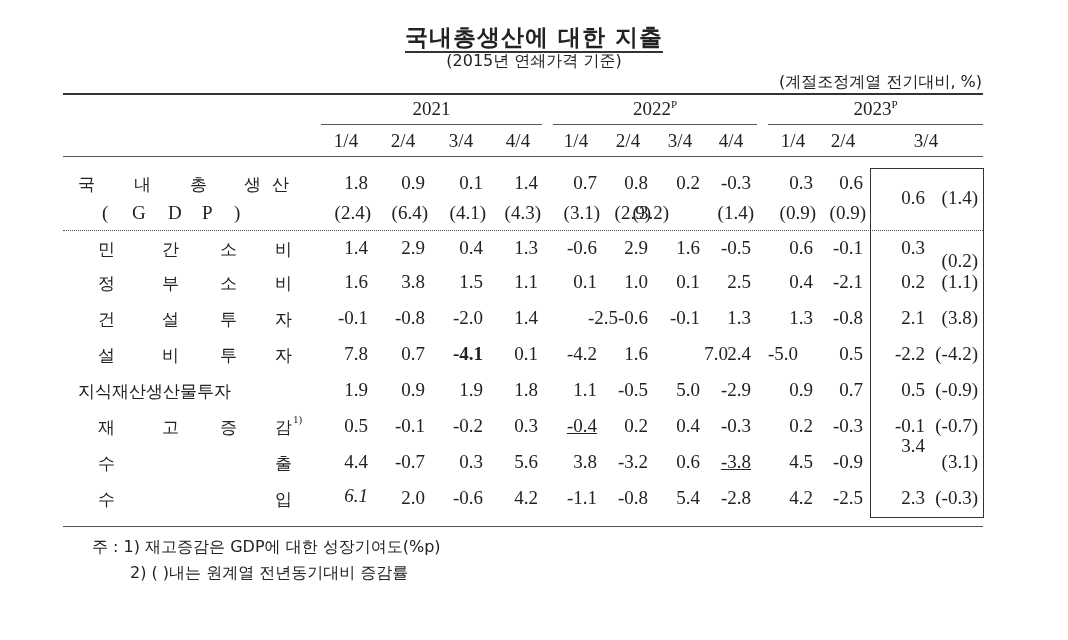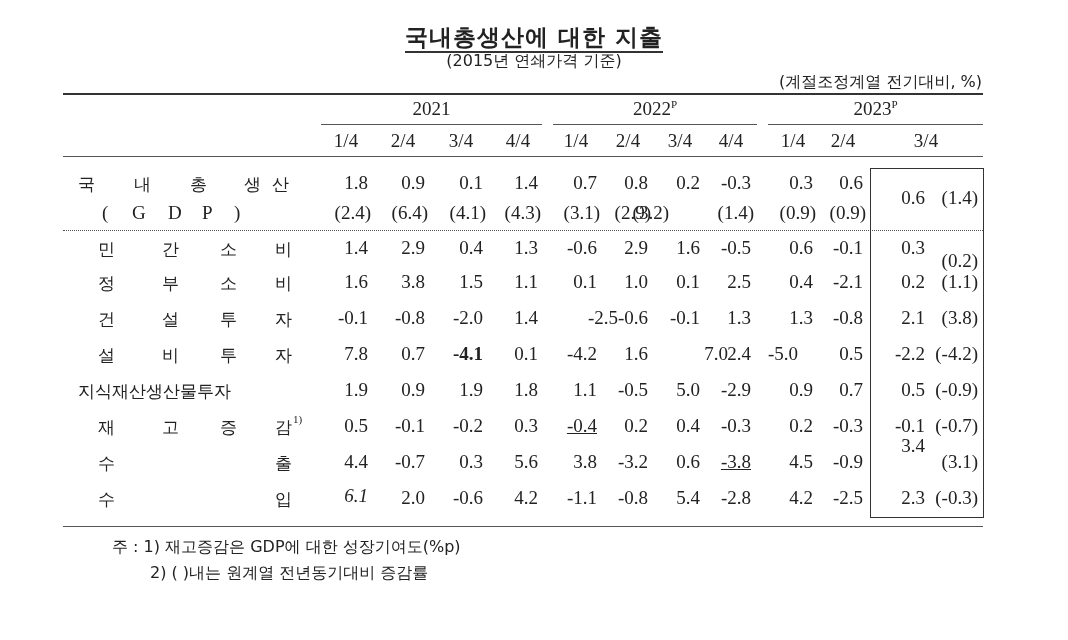--- a/index.html
+++ b/index.html
@@ -14,21 +14,21 @@
   .unit { right:86px; top:72px; font-size:16px; font-family:"DejaVu Sans", sans-serif; }
   .hline { position:absolute; height:0; border-top:2px solid #333; }
   .hline.thin { border-top:1.5px solid #555; }
   .hline.dot { border-top:1px dotted #555; }
   .num { font-family:"Liberation Serif", serif; font-size:19px; text-align:right; width:60px; }
   .year { font-family:"Liberation Serif", serif; font-size:19px; text-align:center; }
   .year sup { font-size:11px; vertical-align:7px; }
   .q { font-family:"Liberation Serif", serif; font-size:19px; text-align:center; width:56px; }
   .lbl { font-family:"DejaVu Sans", sans-serif; font-size:17px; }
   .box { position:absolute; left:870px; top:168px; width:112px; height:348px; border:1.5px solid #333; }
-  .note { font-family:"DejaVu Sans", sans-serif; font-size:16px;margin-left:20px; }
+  .note { font-family:"DejaVu Sans", sans-serif; font-size:16px; }
 </style>
 </head>
 <body>
 
 <div class="abs title"><span>국내총생산에 대한 지출</span></div>
 <div class="abs subtitle">(2015년 연쇄가격 기준)</div>
 <div class="abs unit">(계절조정계열 전기대비, %)</div>
 
 <div class="hline" style="left:63px;width:920px;top:93px;border-top-width:2.5px;"></div>
 <div class="hline thin" style="left:321px;width:221px;top:124px;"></div>

